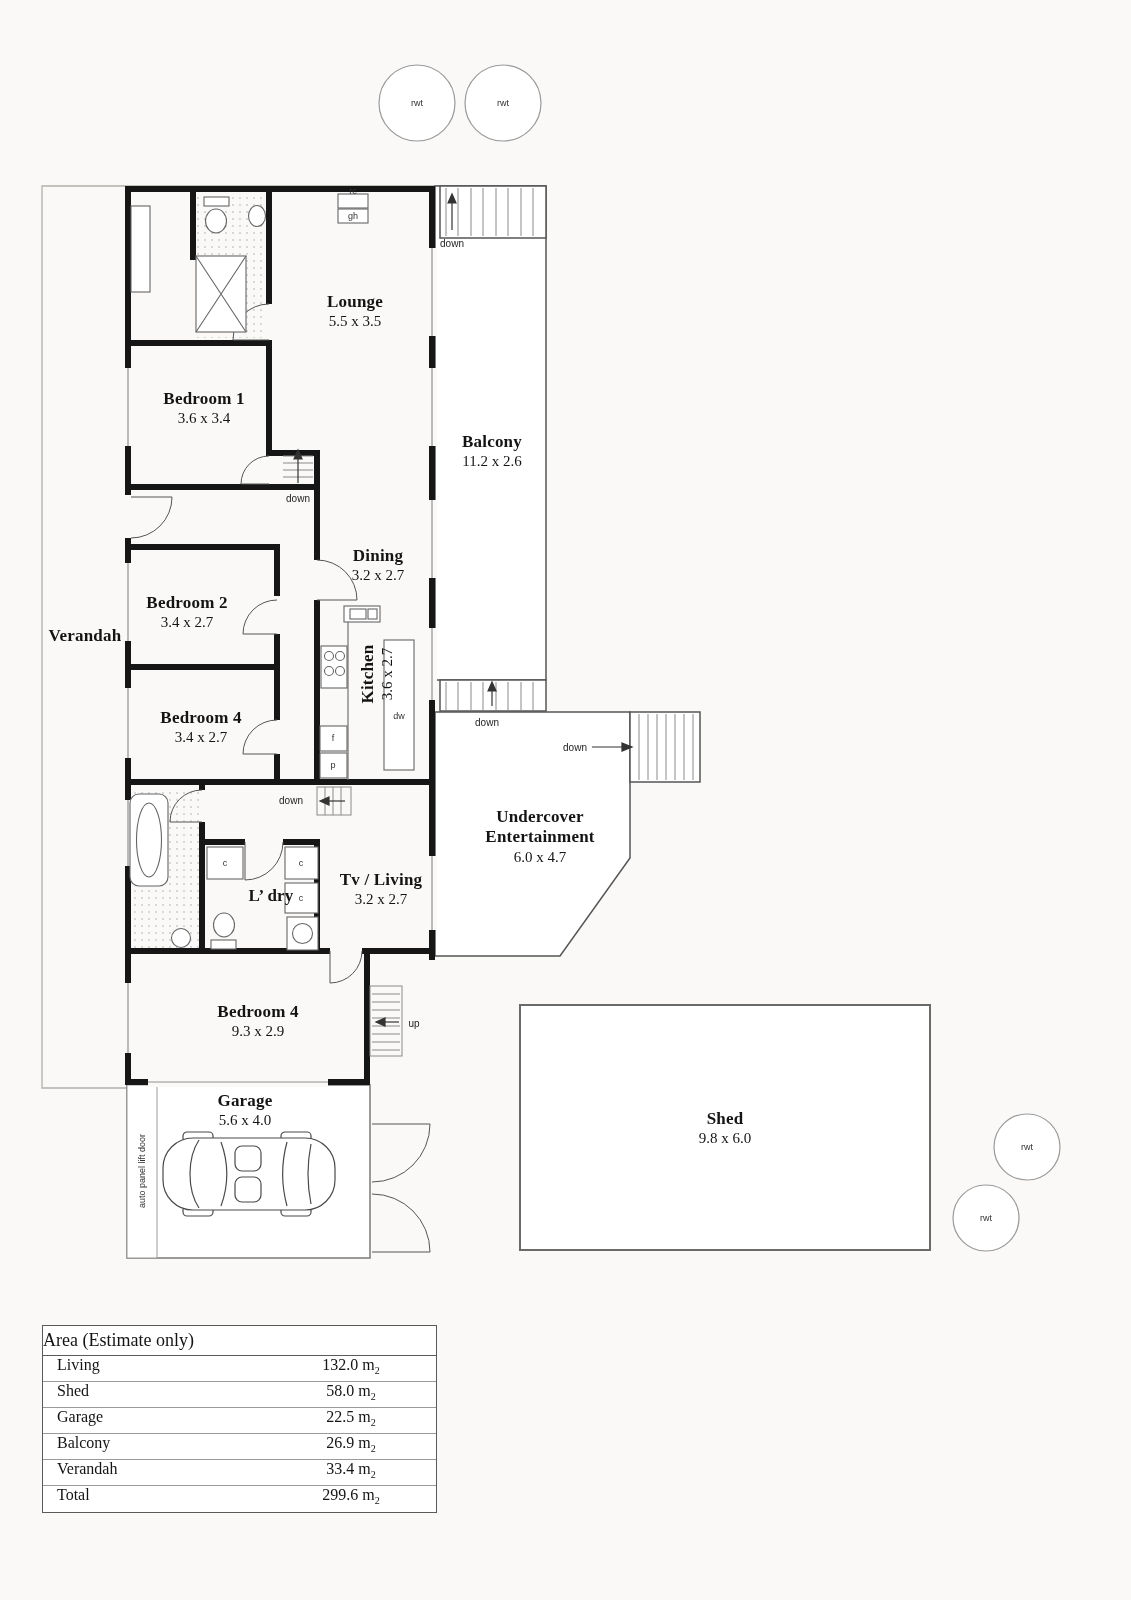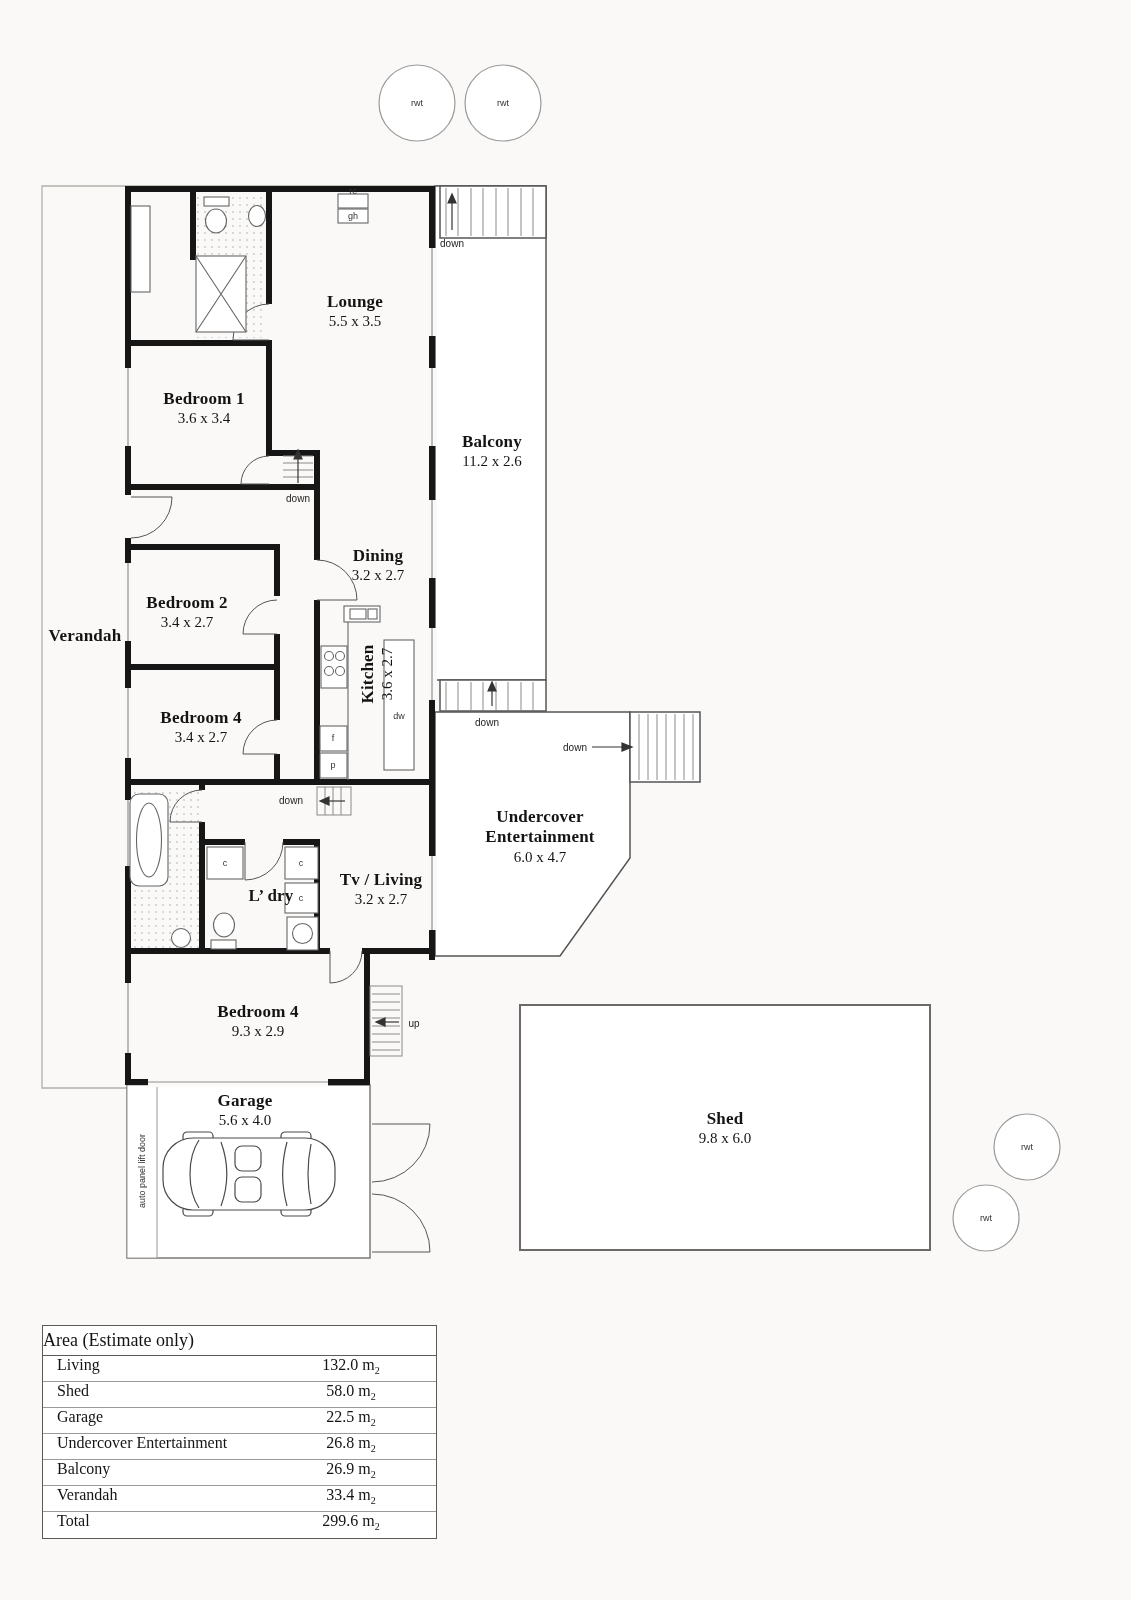--- a/index.html
+++ b/index.html
@@ -308,24 +308,20 @@
   </div>
   <div class="at-row">
     <span class="at-label">Shed</span>
     <span class="at-value"><span>58.0</span>&nbsp;<span>m</span><sub>2</sub></span>
   </div>
   <div class="at-row">
     <span class="at-label">Garage</span>
     <span class="at-value"><span>22.5</span>&nbsp;<span>m</span><sub>2</sub></span>
   </div>
   <div class="at-row">
-    <span class="at-label">Undercover Entertainment</span>
-    <span class="at-value"><span>26.8</span>&nbsp;<span>m</span><sub>2</sub></span>
-  </div>
-  <div class="at-row">
     <span class="at-label">Balcony</span>
     <span class="at-value"><span>26.9</span>&nbsp;<span>m</span><sub>2</sub></span>
   </div>
   <div class="at-row">
     <span class="at-label">Verandah</span>
     <span class="at-value"><span>33.4</span>&nbsp;<span>m</span><sub>2</sub></span>
   </div>
   <div class="at-row">
     <span class="at-label">Total</span>
     <span class="at-value"><span>299.6</span>&nbsp;<span>m</span><sub>2</sub></span>

